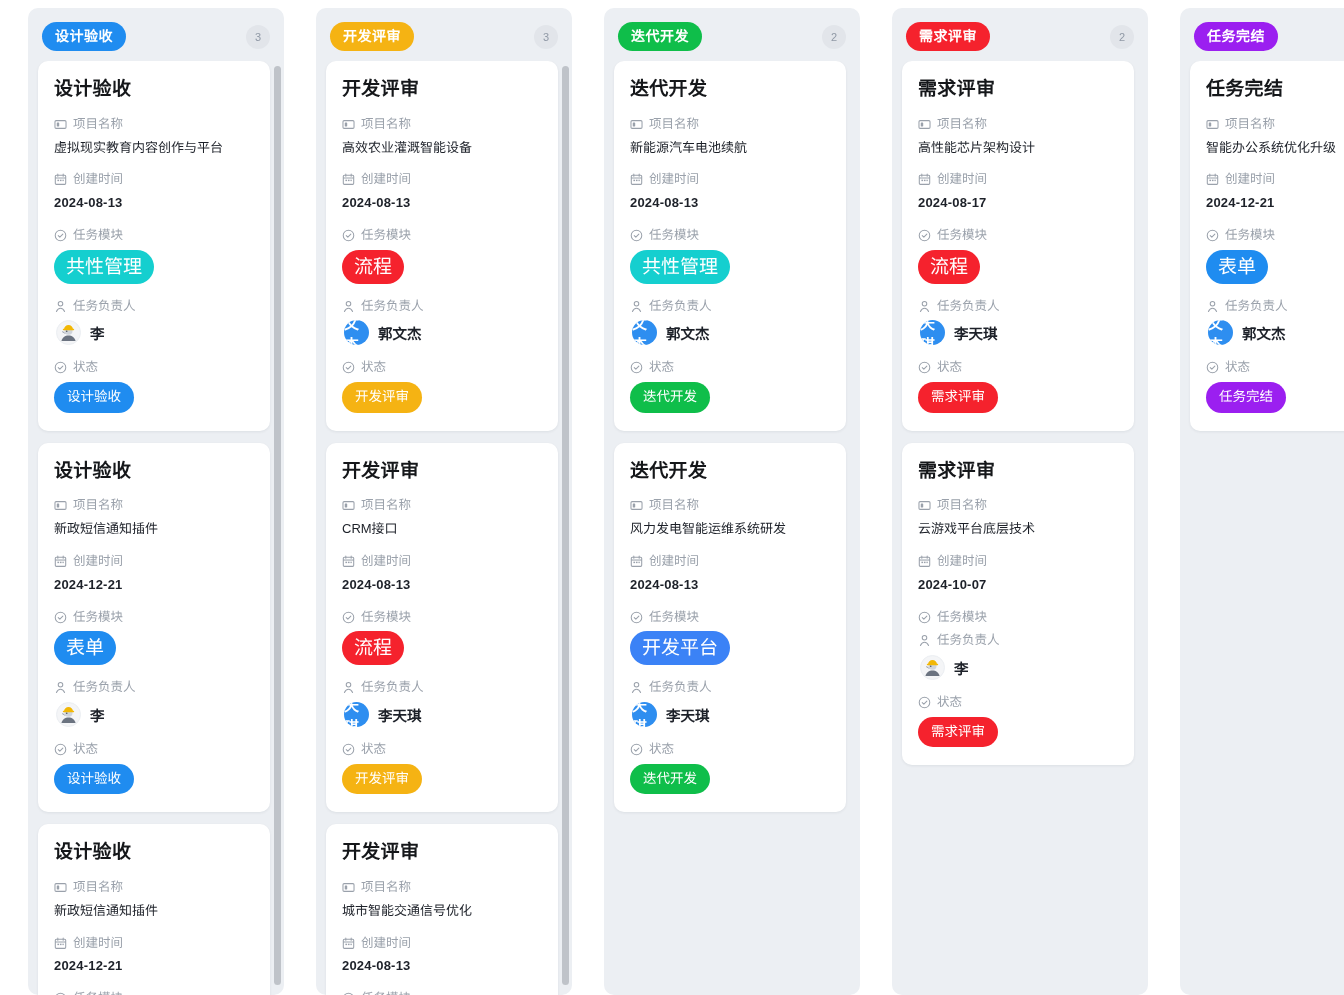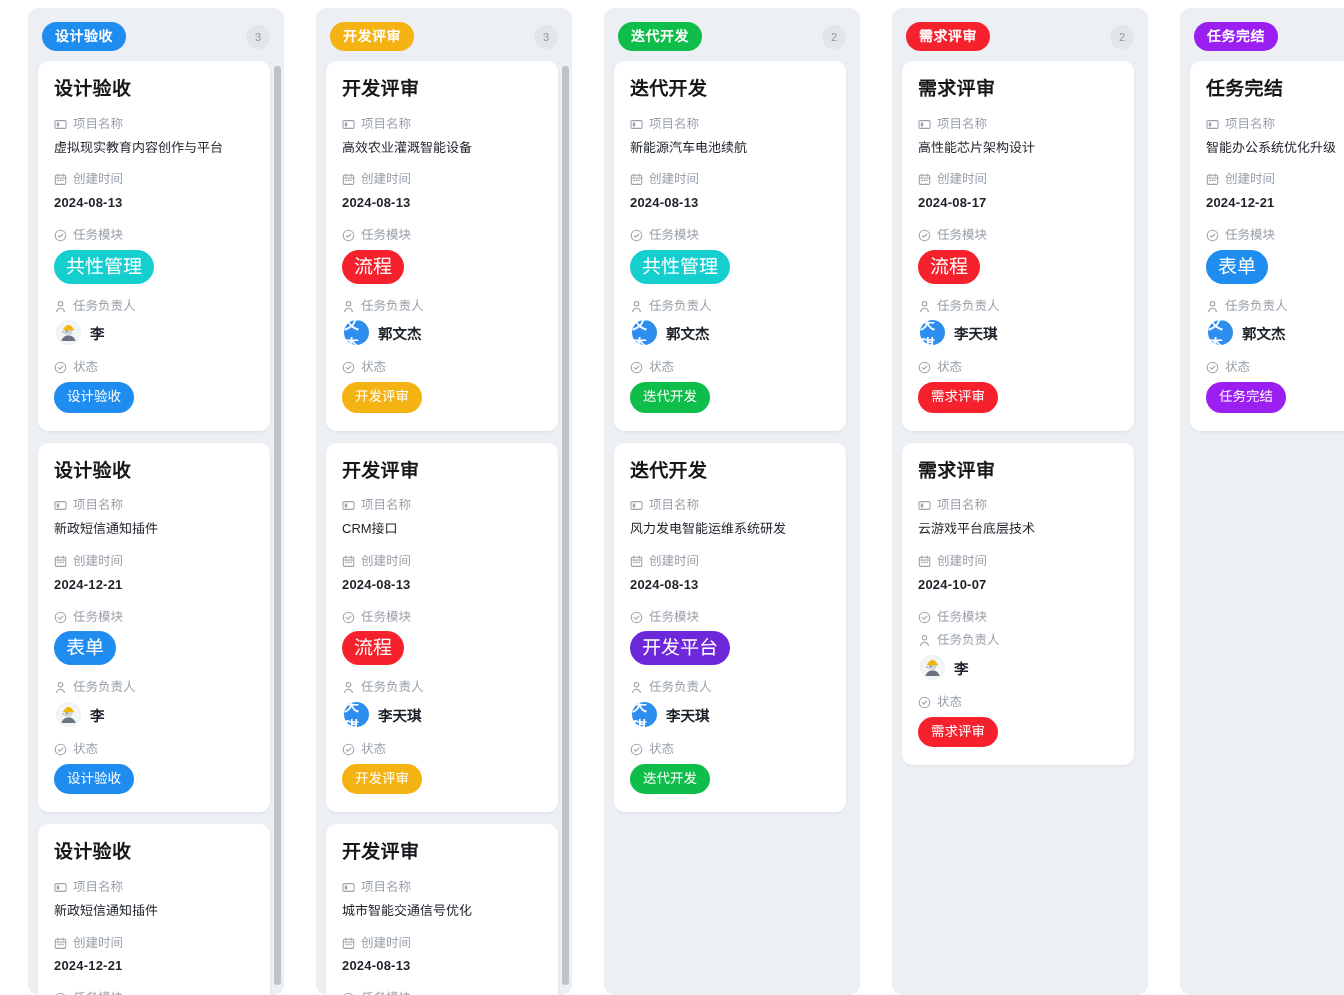--- a/index.html
+++ b/index.html
@@ -676,21 +676,21 @@
 
       <div class="field-label">
     <span class="ic">
       <svg width="13" height="13" viewBox="0 0 16 16" fill="none">
         <circle cx="8" cy="8" r="6.5" stroke="#9aa1ab" stroke-width="1.25"></circle>
         <path d="M5.2 8.1l2 2 3.7-3.9" stroke="#9aa1ab" stroke-width="1.25" stroke-linecap="round" stroke-linejoin="round"></path>
       </svg>
               </span>
               <span>任务模块</span>
   </div>
-      <div><span class="tag" style="background:#6d28d9">开发平台</span></div>
+      <div><span class="tag" style="background:#3b82f6">开发平台</span></div>
 
       <div class="field-label">
     <span class="ic">
       <svg width="13" height="13" viewBox="0 0 16 16" fill="none">
         <circle cx="8" cy="4.6" r="2.8" stroke="#9aa1ab" stroke-width="1.25"></circle>
         <path d="M3 14.2c1.1-2.6 3-4 5-4s3.9 1.4 5 4" stroke="#9aa1ab" stroke-width="1.25" stroke-linecap="round"></path>
       </svg>
               </span>
               <span>任务负责人</span>
   </div>

